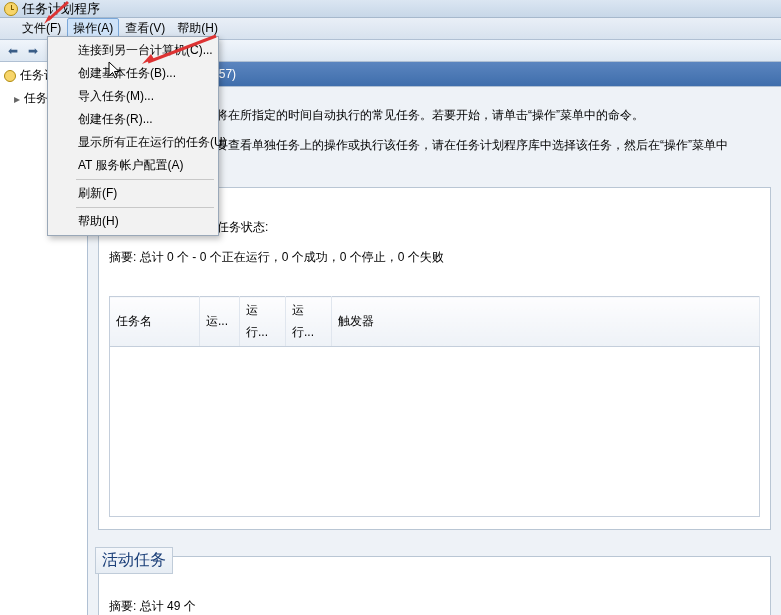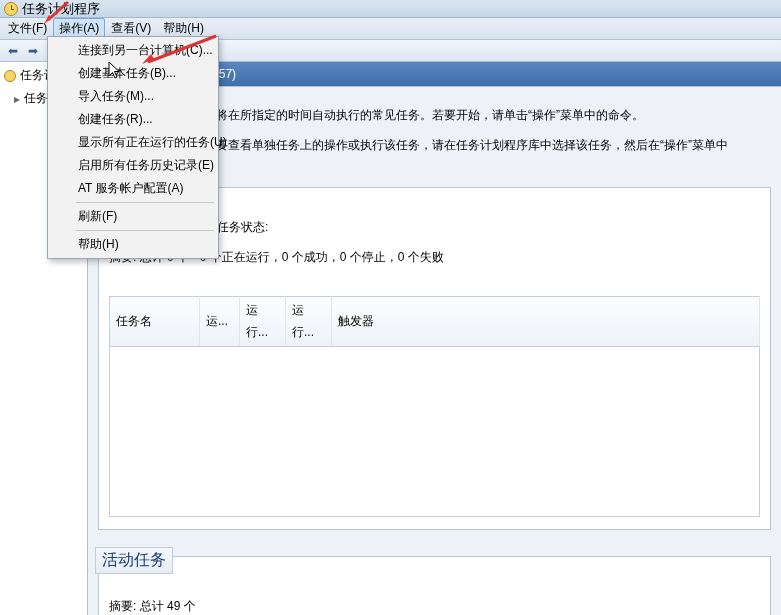--- a/index.html
+++ b/index.html
@@ -6,21 +6,21 @@
   body { width: 781px; height: 615px; background: #dde7f0; overflow: hidden; position: relative; font-size: 12px; color: #000; }
 
   
   .titlebar { height: 18px; background: linear-gradient(#dbe6f2, #c7d7e8); display: flex; align-items: center; padding: 0 4px; border-bottom: 1px solid #a6b8cc; }
   .titlebar-icon { width: 14px; height: 14px; margin-right: 4px; display:inline-block; border-radius:50%; background:#f7d56a; border:1px solid #b08b10; position:relative; }
   .titlebar-icon::after{content:""; position:absolute; width:1px; height:4px; background:#7a5a00; left:6px; top:2px;}
   .titlebar-icon::before{content:""; position:absolute; width:3px; height:1px; background:#7a5a00; left:6px; top:6px;}
   .titlebar-text { color:#000; font-size:13px; }
 
   
-  .menubar { height: 22px; background: linear-gradient(#e9eff7,#d7e2ee); display:flex; align-items:flex-start; padding:0 2px; border-bottom:1px solid #b0c0d3; position:relative; }
+  .menubar { height: 22px; background: linear-gradient(#e9eff7,#d7e2ee); display:flex; align-items:flex-start; padding:0 16px; border-bottom:1px solid #b0c0d3; position:relative; }
   .menubar-item { padding: 2px 6px; cursor:default; font-size:12px; }
   .menubar-item.active{ background:#cfe3f9; border:1px solid #7aa7d8; border-radius:2px; padding:1px 5px; }
 
   
   .toolbar{ height:22px; background:linear-gradient(#f0f5fb,#dde7f2); display:flex; align-items:center; gap:2px; padding:0 4px; border-bottom:1px solid #b0c0d3;}
   .toolbtn{ width:18px; height:18px; border:1px solid transparent; display:flex; align-items:center; justify-content:center; }
   .tb-ico{ font-size:12px; color:#3a5d87;}
   
   
   .dropdown { position:absolute; left:47px; top:36px; width:172px; background:#f2f2f2; border:1px solid #9aa8b8; box-shadow: 2px 3px 6px rgba(0,0,0,0.25); z-index:50; padding:2px; }
@@ -82,21 +82,20 @@
       <span class="tb-ico">?</span>
     </div>
 </div>
 
 <div class="dropdown">
   <div class="menuitem">连接到另一台计算机(C)...</div>
   <div class="menuitem">创建基本任务(B)...</div>
   <div class="menuitem">导入任务(M)...</div>
   <div class="menuitem">创建任务(R)...</div>
   <div class="menuitem">显示所有正在运行的任务(U)</div>
-  <div class="menuitem">启用所有任务历史记录(E)</div>
   <div class="menuitem">AT 服务帐户配置(A)</div>
   <div class="menusep"></div>
   <div class="menuitem">刷新(F)</div>
   <div class="menusep"></div>
   <div class="menuitem">帮助(H)</div>
 </div>
 
 <div class="cursor">
   <svg viewBox="0 0 14 20">
       <path d="M1 1 L1 15 L4.5 11.5 L7 17 L9 16 L6.5 10.5 L11 10.5 Z" fill="#fff" stroke="#000" stroke-width="1"></path>

